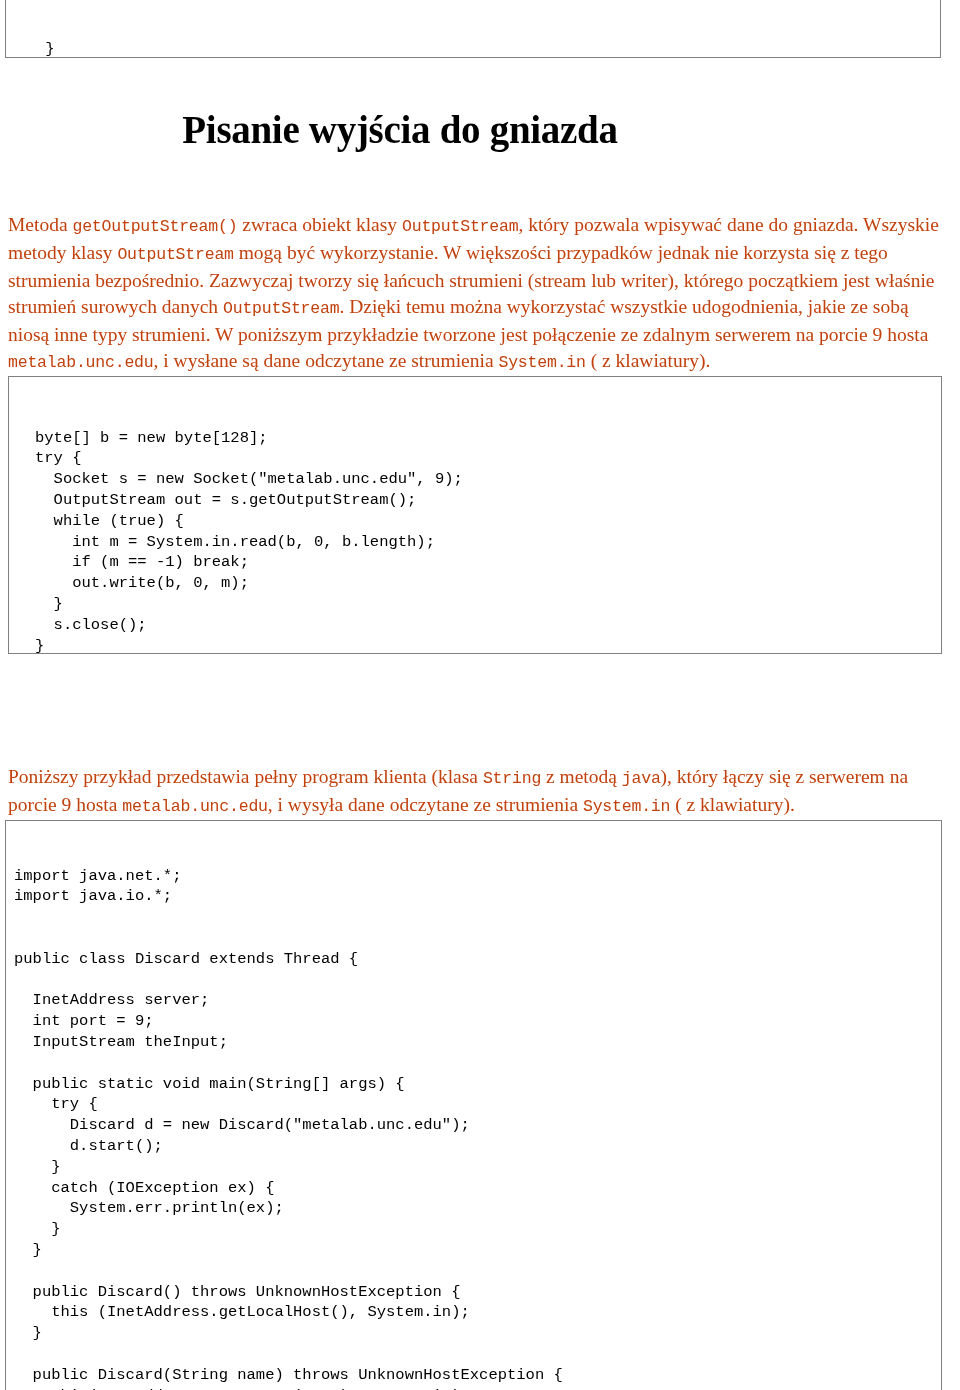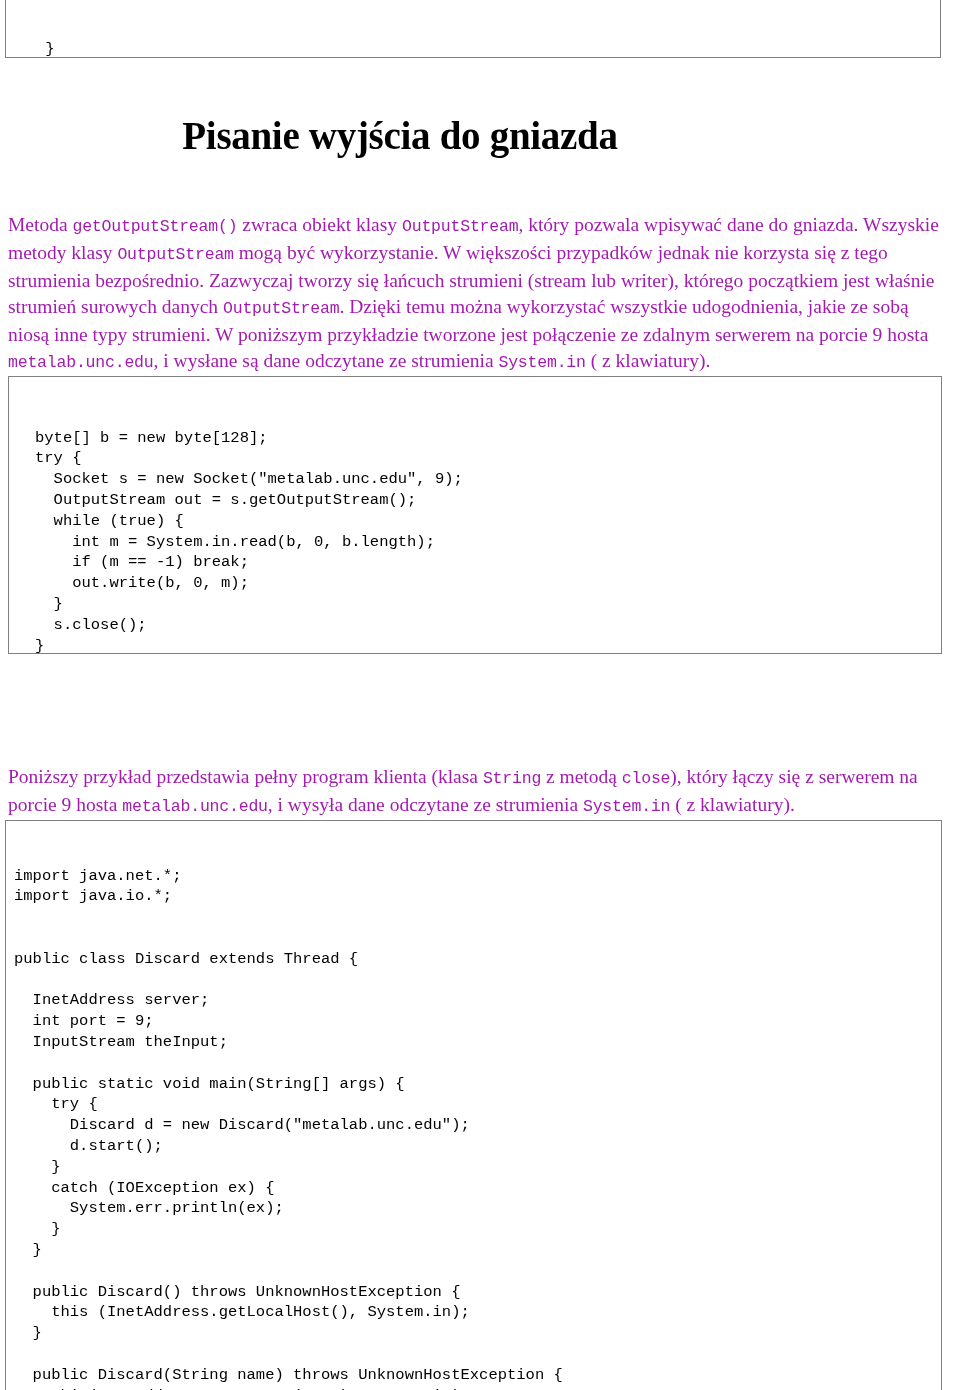--- a/index.html
+++ b/index.html
@@ -53,38 +53,38 @@
     padding: 0 0 0 2px;
   }
   .code-top .inner {
     margin-top: -1px;
   }
 
   
   .doc-title {
     position: absolute;
     left: 0;
-    top: 113px;
+    top: 107px;
     width: 800px;
     text-align: center;
     font-family: "Liberation Serif", "DejaVu Serif", serif;
     font-weight: bold;
     font-size: 39px;
     line-height: 46px;
     letter-spacing: -0.3px;
   }
 
   
   .para {
     position: absolute;
     font-family: "Liberation Serif", "DejaVu Serif", serif;
     font-size: 19.5px;
     line-height: 26px;
     text-align: left;
-    color: #a21caf;
+    color: #c2410c;
   }
   .para code, code.mono {
     font-family: "Liberation Mono", "DejaVu Sans Mono", monospace;
     font-size: 16.5px;
     letter-spacing: -0.2px;
   }
   #intro-paragraph {
     left: 8px;
     top: 192px;
     width: 934px;
@@ -152,21 +152,21 @@
     if (m == -1) break;
     out.write(b, 0, m);
   }
   s.close();
 }
 catch (IOException ex) {
 }</pre>
   </div>
 
 
-  <p class="para" id="discard-paragraph">Poniższy przykład przedstawia pełny program klienta (klasa <code class="mono">String</code> z metodą <code class="mono">close</code>), który łączy się z serwerem na porcie 9 hosta <code class="mono">metalab.unc.edu</code>, i wysyła dane odczytane ze strumienia <code class="mono">System.in</code> ( z klawiatury).</p>
+  <p class="para" id="discard-paragraph">Poniższy przykład przedstawia pełny program klienta (klasa <code class="mono">String</code> z metodą <code class="mono">java</code>), który łączy się z serwerem na porcie 9 hosta <code class="mono">metalab.unc.edu</code>, i wysyła dane odczytane ze strumienia <code class="mono">System.in</code> ( z klawiatury).</p>
 
   <div class="code-box" id="code-discard-class">
     <pre>import java.net.*;
 import java.io.*;
 
 
 public class Discard extends Thread {
 
   InetAddress server;
   int port = 9;

